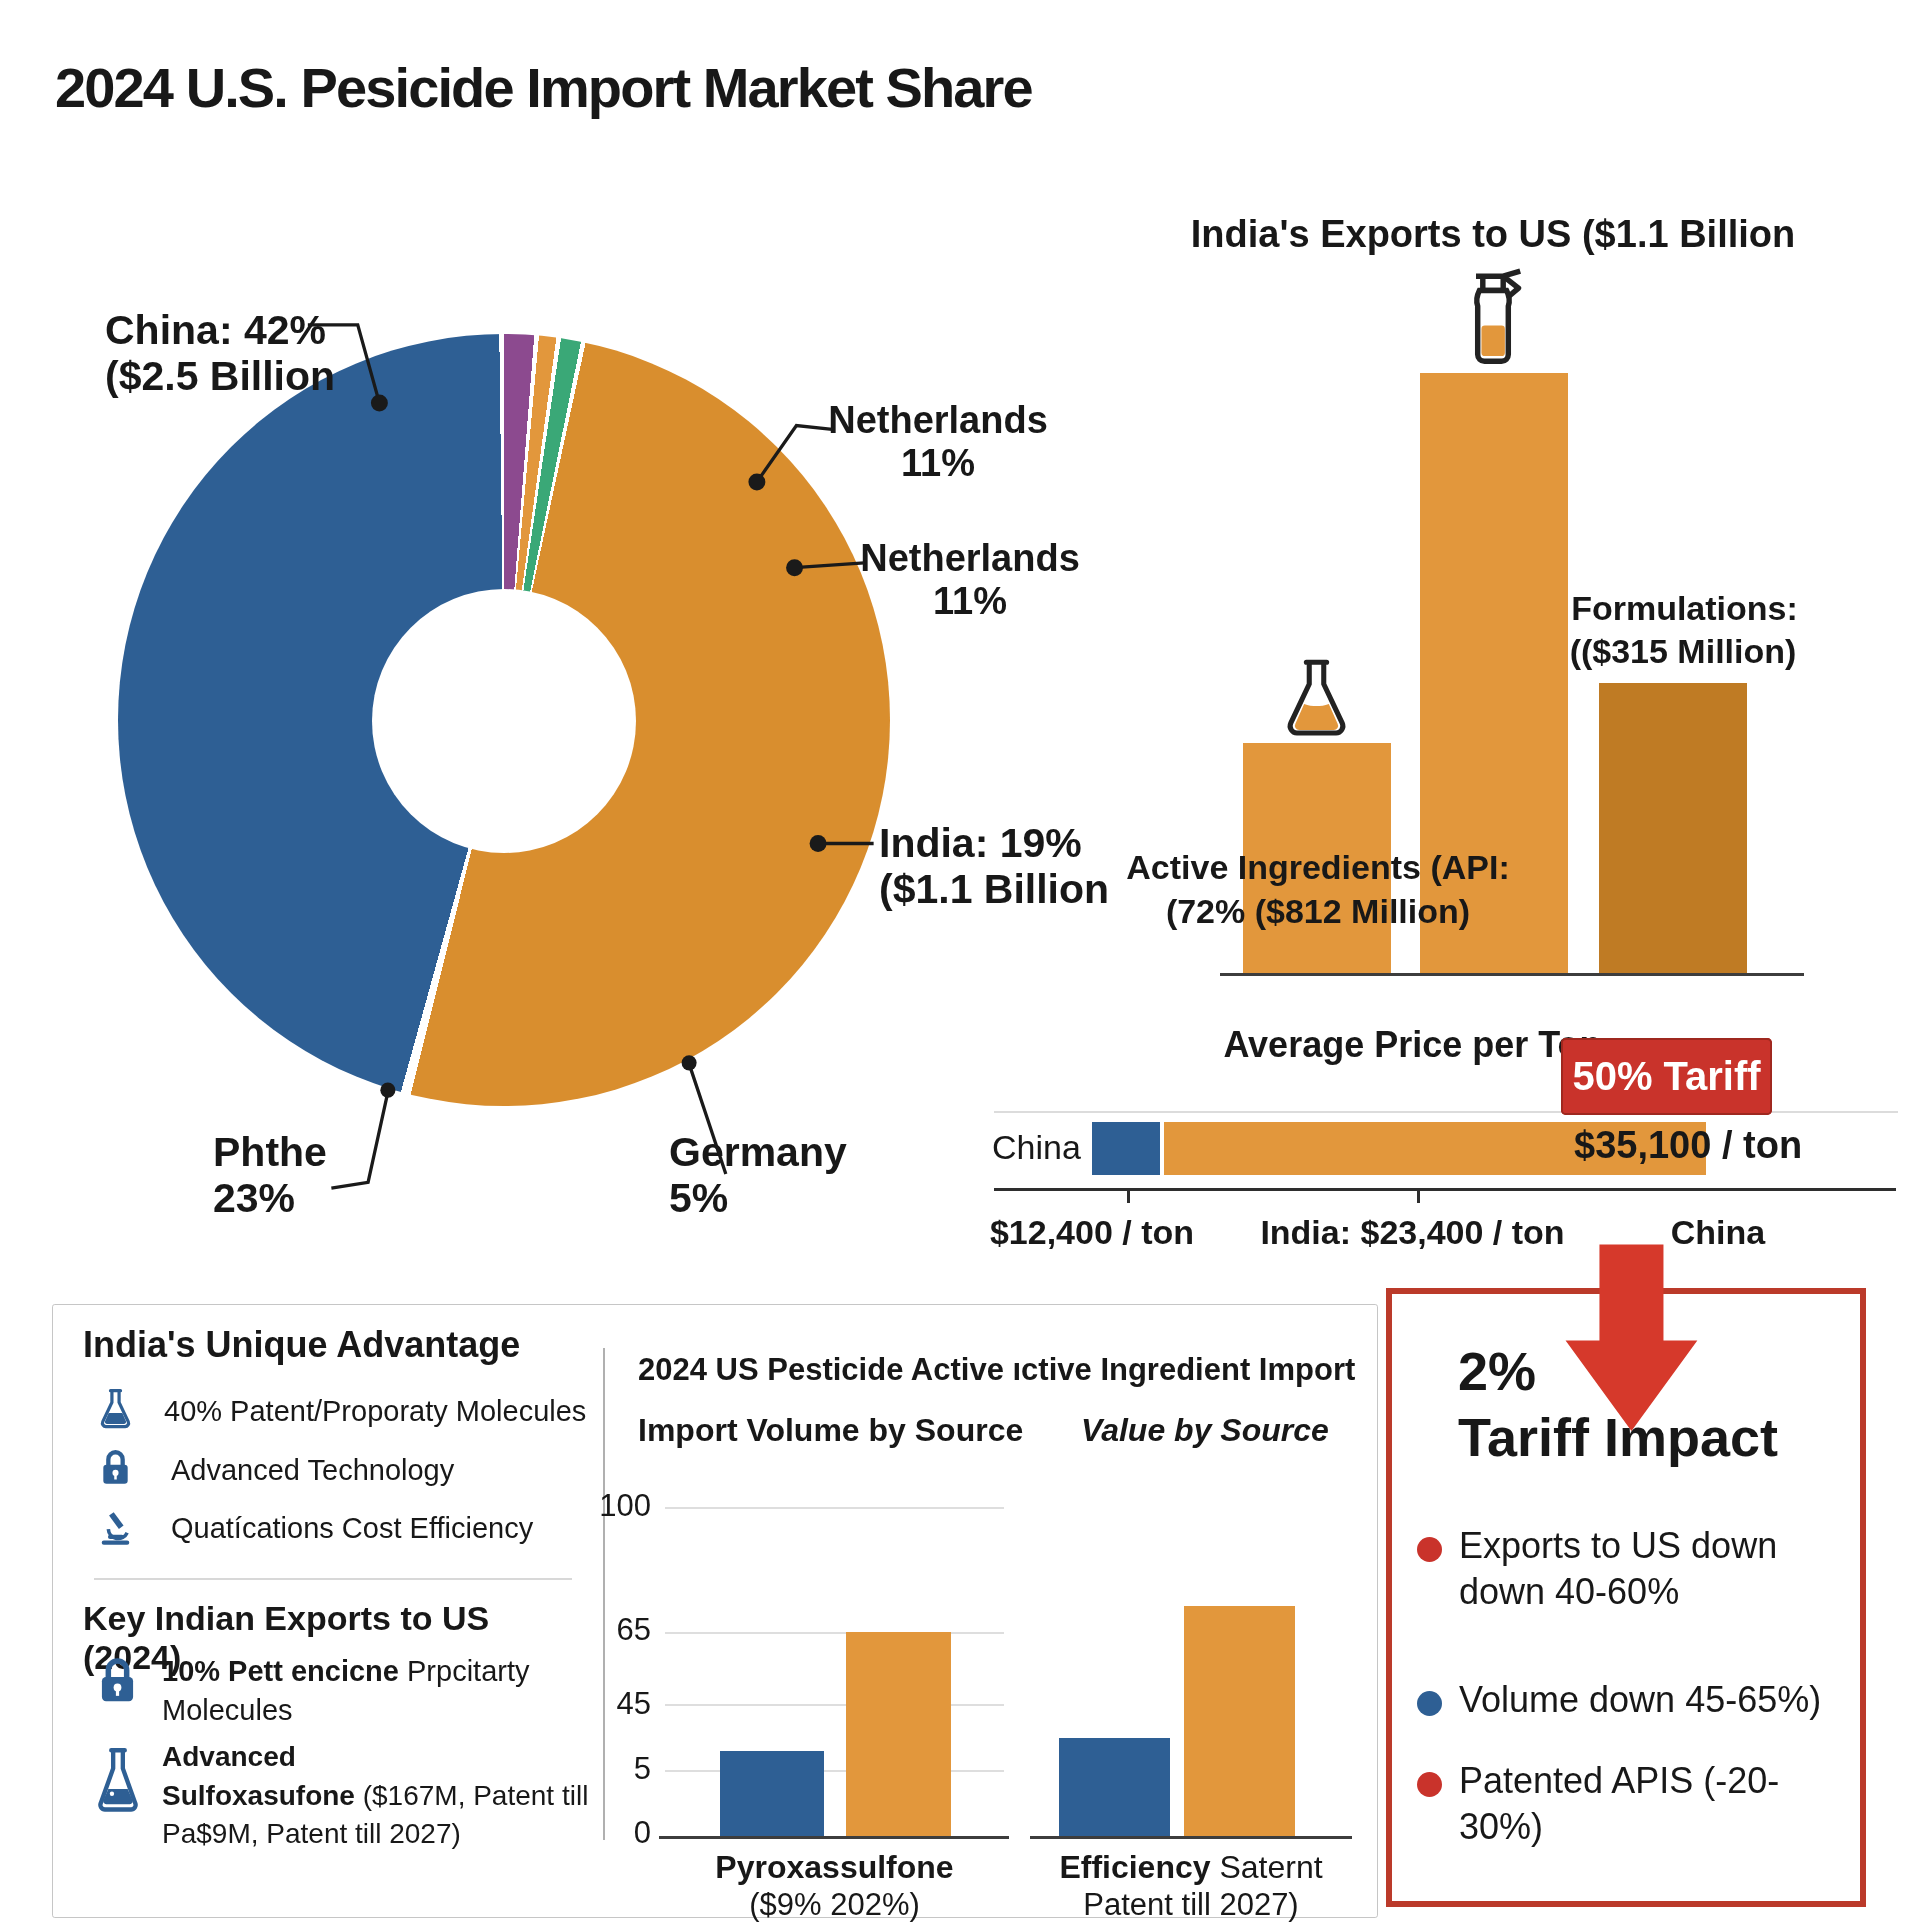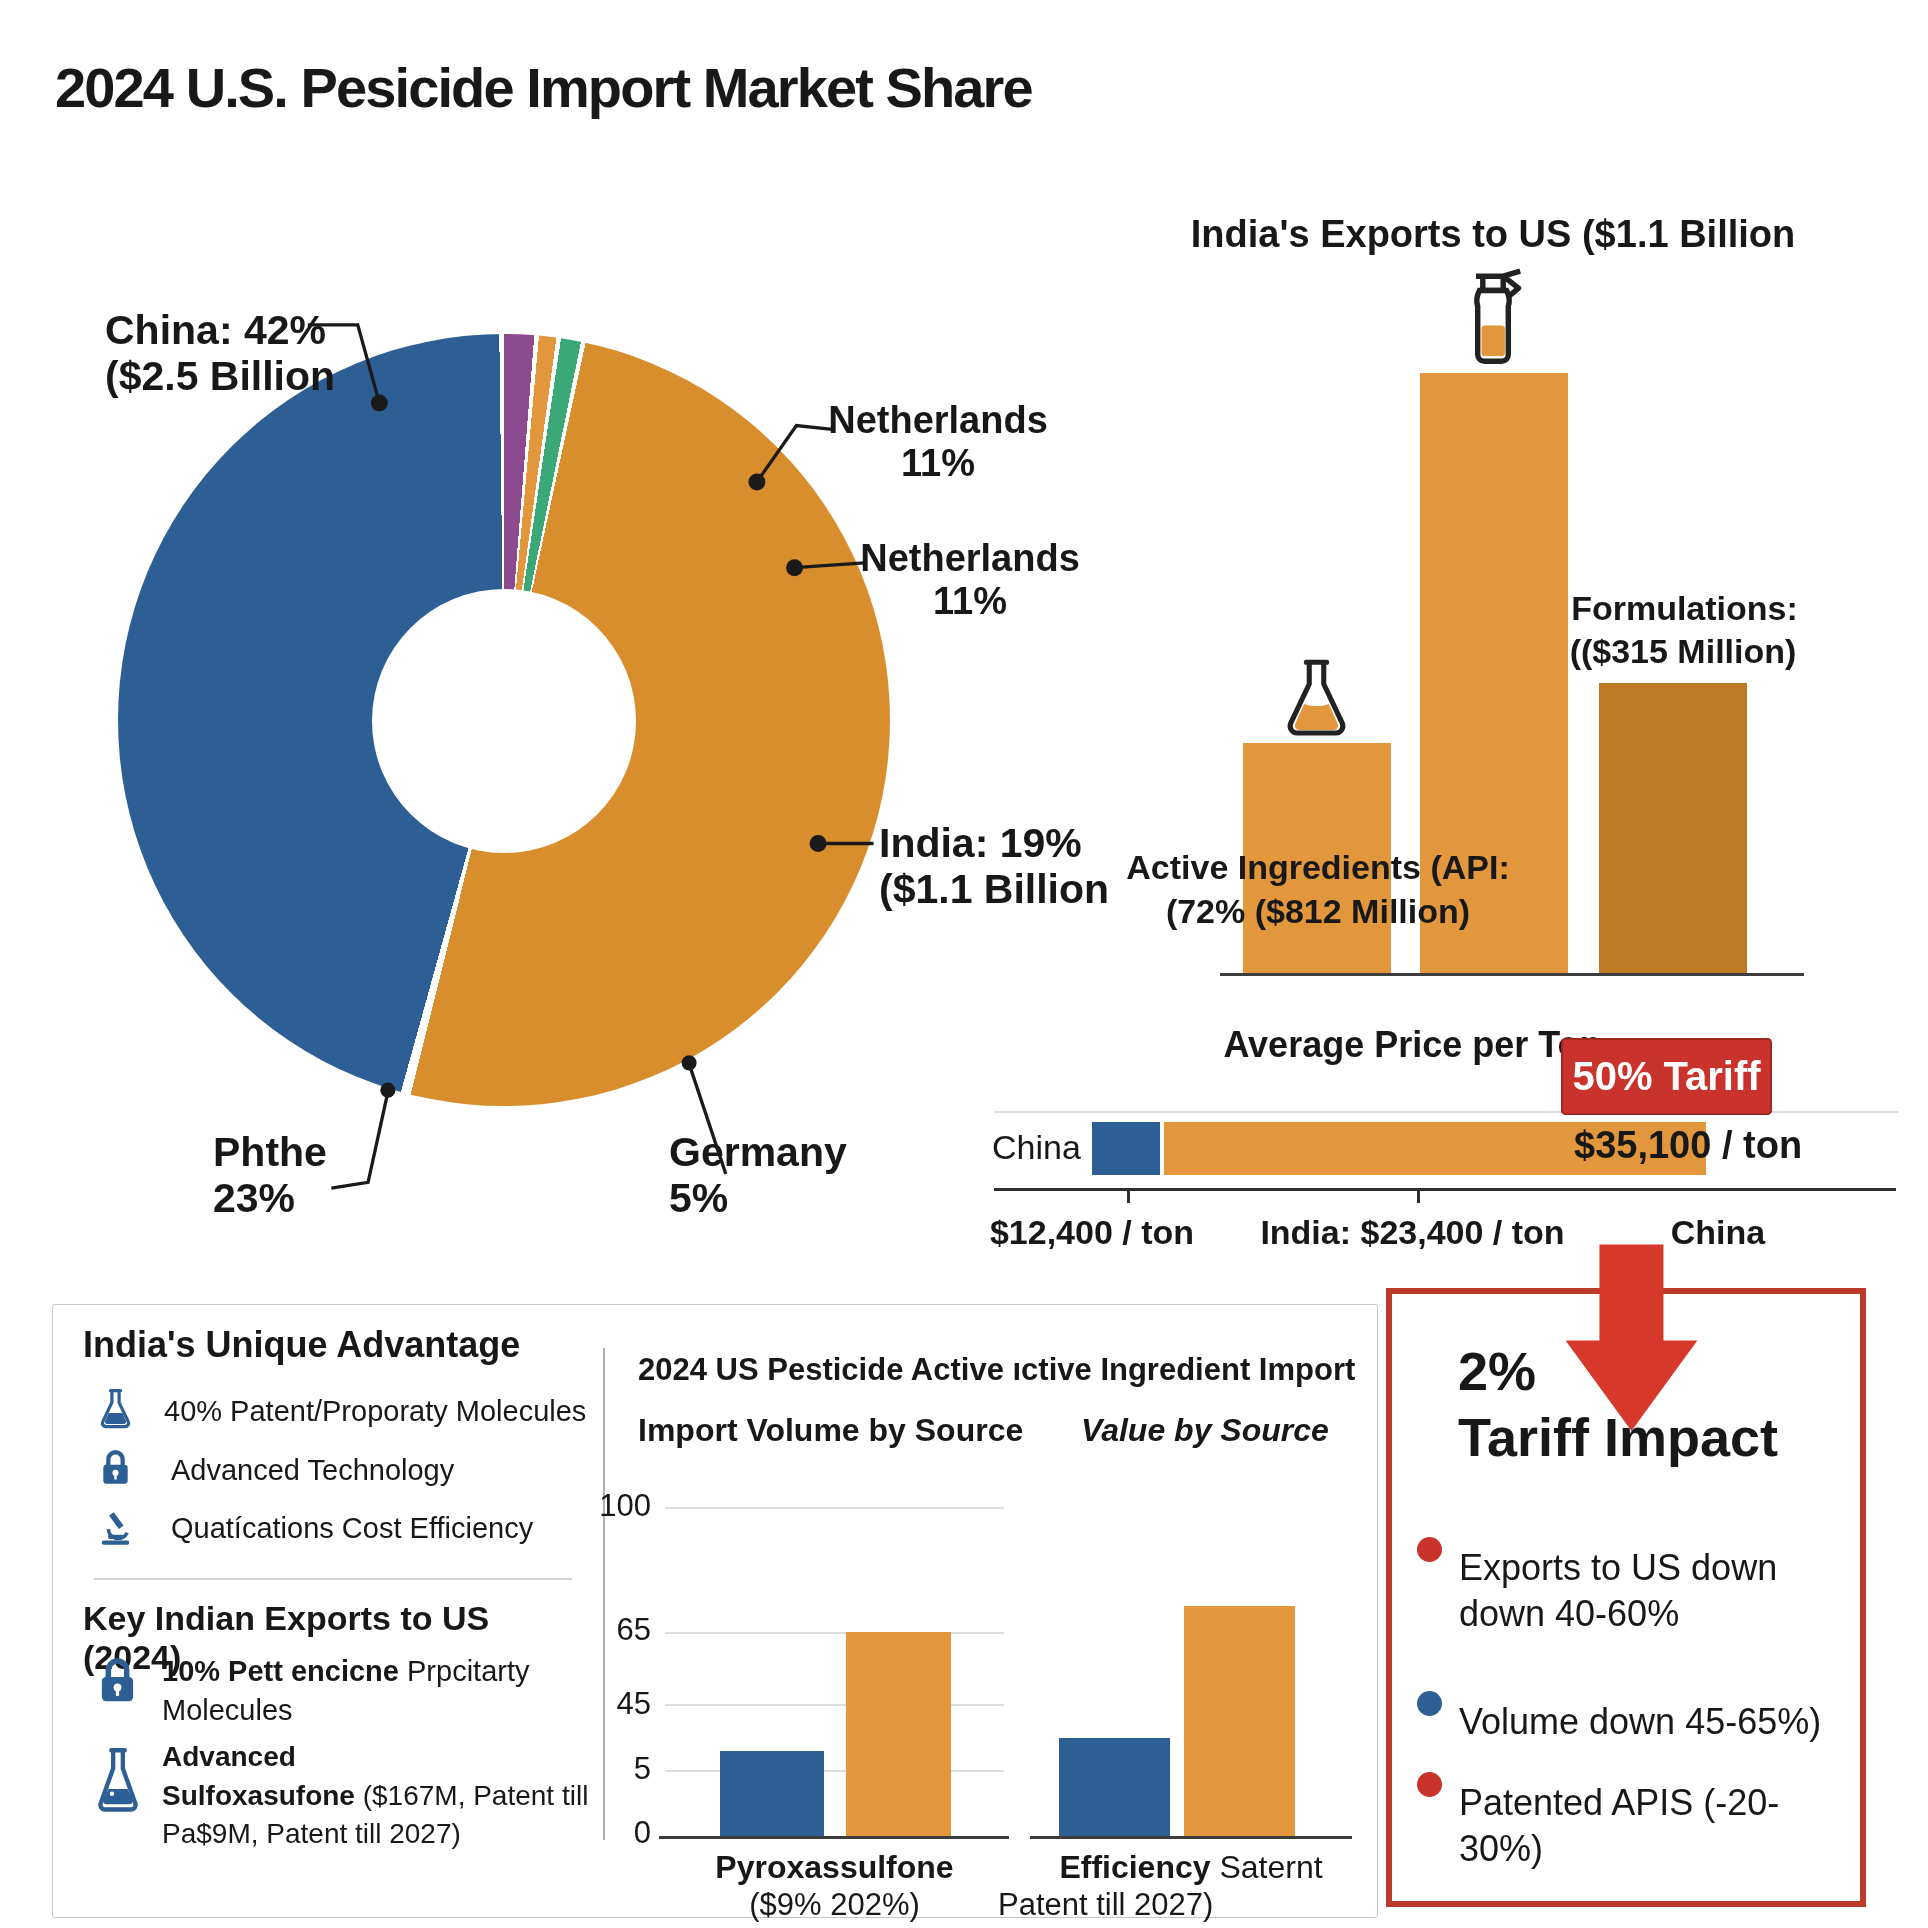--- a/index.html
+++ b/index.html
@@ -55,21 +55,21 @@
     color:#ffffff;font-size:40px;font-weight:bold;text-align:center;line-height:77px;
     box-shadow:0 0 0 1.9px #9e281f inset;}
 
   
   .impact-box{left:1386px;top:1288px;width:468px;height:607px;border:6.6px solid #bb3a2a;}
   .impact-title{left:1458px;top:1339px;width:377px;font-size:54px;font-weight:bold;line-height:1.22;z-index:6;}
   .bullet-dot{width:25.4px;height:25.4px;border-radius:50%;}
   .imp-dot1{left:1417px;top:1537px;}
   .imp-dot2{left:1417px;top:1691px;}
   .imp-dot3{left:1417px;top:1772px;}
-  .imp-text{width:395px;font-size:36px;line-height:1.28;margin-top:22px;}
+  .imp-text{width:395px;font-size:36px;line-height:1.28;}
   .imp-t1{left:1459px;top:1523px;}
   .imp-t2{left:1459px;top:1677px;}
   .imp-t3{left:1459px;top:1758px;}
 
   
   .bottom-panel{left:52px;top:1304px;width:1324px;height:612px;border:1.9px solid #c6c6c6;border-radius:2.8px;}
   .panel-divider{left:603px;top:1348px;width:1.9px;height:492px;background:#b0b0b0;}
   .adv-title{left:83px;top:1324px;width:490px;font-size:36px;font-weight:bold;}
   .adv-icon{width:43px;height:43px;}
   .adv-i1{left:94px;top:1388px;} .adv-i2{left:94px;top:1446px;} .adv-i3{left:94px;top:1505px;}
@@ -92,21 +92,21 @@
   .grid-100{top:1507px;} .grid-65{top:1632px;} .grid-45{top:1704px;} .grid-5{top:1770px;}
   .vol-plot{left:665px;top:1507px;width:339px;height:330px;}
   .val-plot{left:1036px;top:1507px;width:311px;height:330px;}
   .vol-blue{left:55px;width:104px;} .vol-orange{left:181px;width:105px;}
   .val-blue{left:22.6px;width:111px;} .val-orange{left:148px;width:111px;}
   .vol-axis{left:659px;top:1836px;width:350px;height:2.8px;background:#3d3d3d;}
   .val-axis{left:1030px;top:1836px;width:322px;height:2.8px;background:#3d3d3d;}
   .vol-l1{left:650px;top:1849px;width:369px;font-size:32px;text-align:center;}
   .vol-l2{left:650px;top:1887px;width:369px;font-size:31px;text-align:center;}
   .val-l1{left:998px;top:1849px;width:386px;font-size:32px;text-align:center;}
-  .val-l2{left:998px;top:1887px;width:386px;font-size:31px;}
+  .val-l2{left:998px;top:1887px;width:386px;font-size:31px;text-align:center;}
 
   svg.overlay{position:absolute;left:0;top:0;pointer-events:none;z-index:4;}
 </style>
 </head>
 <body>
 
 <div id="canvas">
 
   <div class="abs page-title">2024 U.S. Pesicide Import Market Share</div>
 

